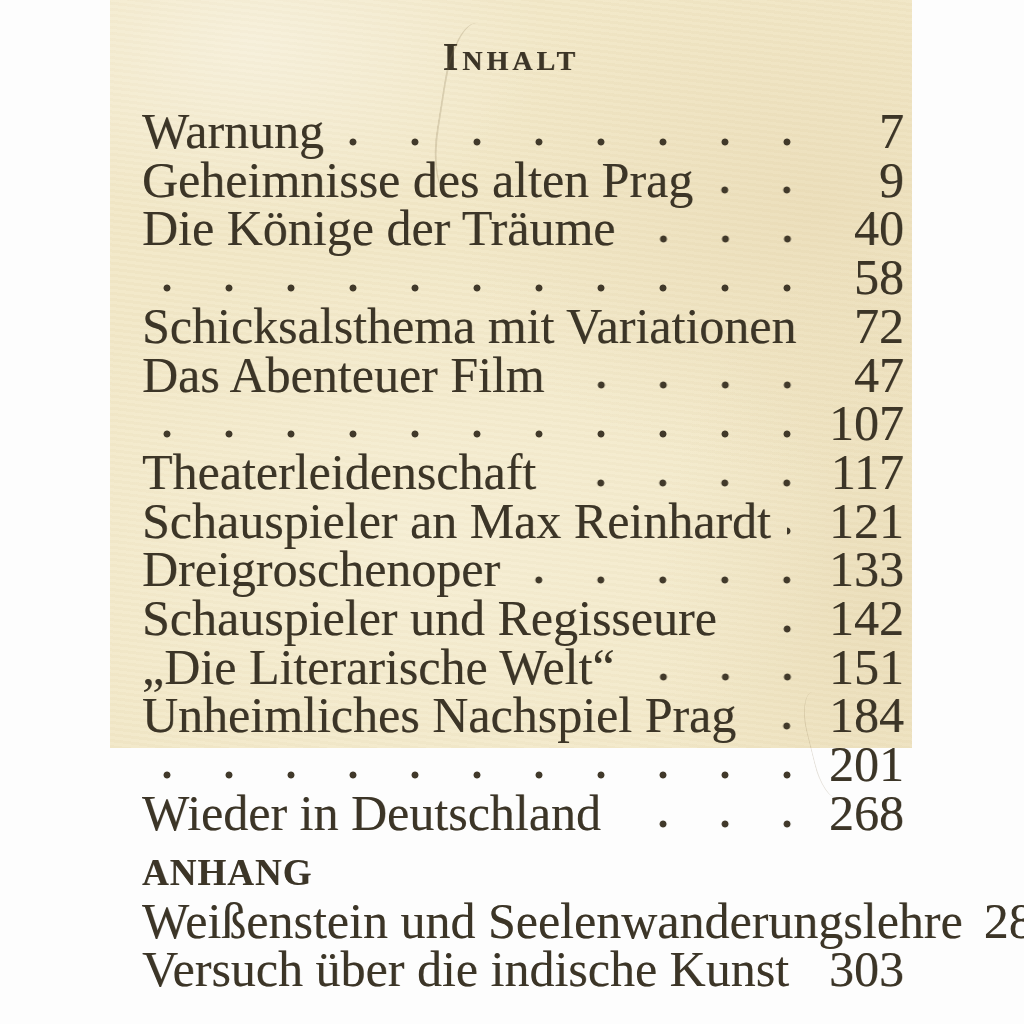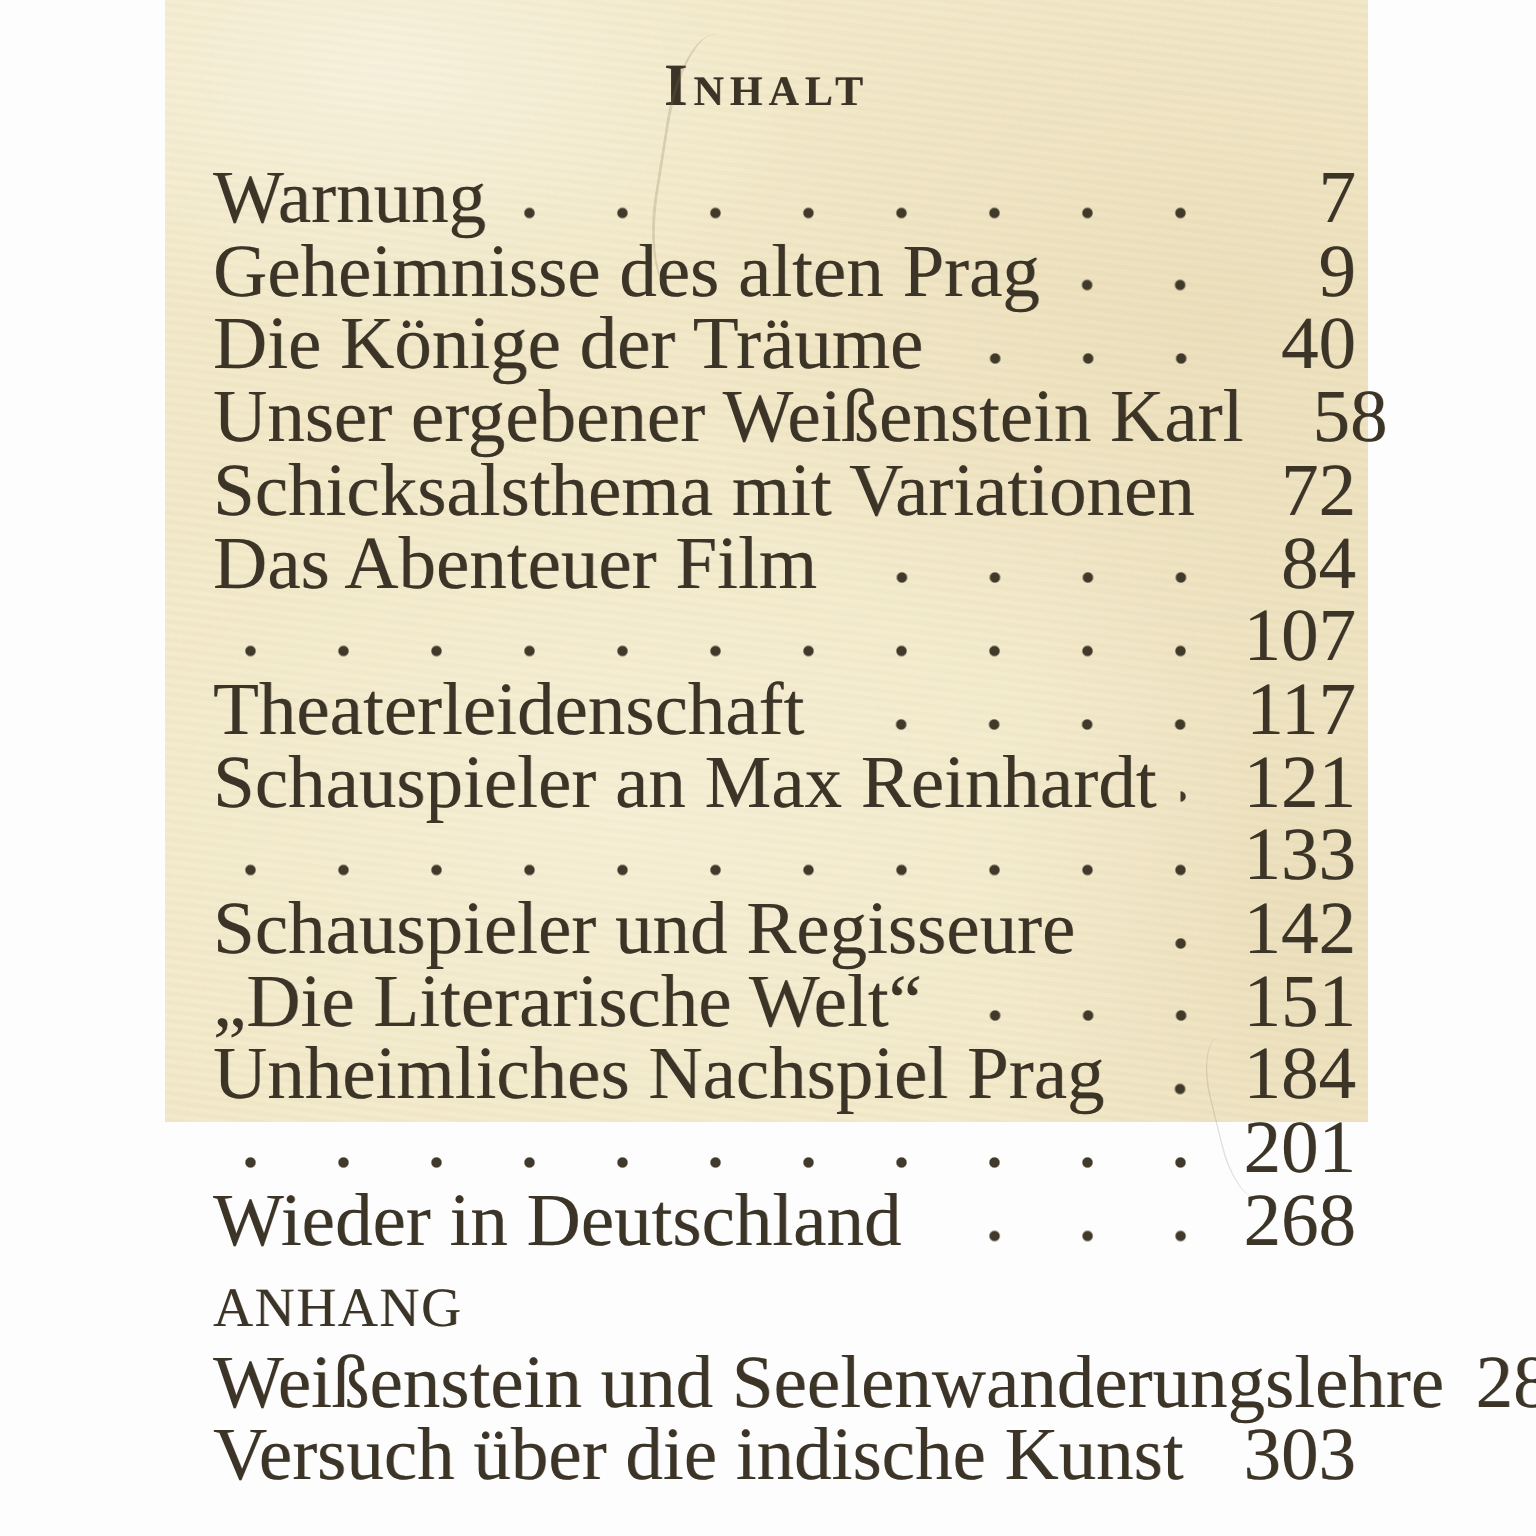--- a/index.html
+++ b/index.html
@@ -87,20 +87,21 @@
     text-align: right;
     white-space: nowrap;
     text-shadow: 0.4px 0.3px 0 rgba(60,53,39,0.45);
   }
   .section-header {
     margin: 11px 8px 0 32px;
     line-height: 48px;
     font-size: 37px;
     letter-spacing: 1px;
     text-shadow: 0.4px 0.3px 0 rgba(60,53,39,0.5);
+    font-weight: bold;
   }
 </style>
 </head>
 <body>
 
 <div class="canvas">
   <div class="paper">
     <div class="scratch scratch-1"></div>
     <div class="scratch scratch-2"></div>
 
@@ -119,55 +120,55 @@
     <span class="toc-page">9</span>
   </div>
 
   <div class="toc-row">
     <span class="toc-title">Die Könige der Träume</span>
     <span class="toc-leader"></span>
     <span class="toc-page">40</span>
   </div>
 
   <div class="toc-row">
-    <span class="toc-title">Unser ergebener Weißenstein Karl</span>
     <span class="toc-leader"></span>
     <span class="toc-page">58</span>
   </div>
 
   <div class="toc-row">
     <span class="toc-title">Schicksalsthema mit Variationen</span>
     <span class="toc-leader"></span>
     <span class="toc-page">72</span>
   </div>
 
   <div class="toc-row">
     <span class="toc-title">Das Abenteuer Film</span>
     <span class="toc-leader"></span>
-    <span class="toc-page">84</span>
+    <span class="toc-page">47</span>
   </div>
 
   <div class="toc-row">
     <span class="toc-leader"></span>
     <span class="toc-page">107</span>
   </div>
 
   <div class="toc-row">
     <span class="toc-title">Theaterleidenschaft</span>
     <span class="toc-leader"></span>
     <span class="toc-page">117</span>
   </div>
 
   <div class="toc-row">
     <span class="toc-title">Schauspieler an Max Reinhardt</span>
     <span class="toc-leader"></span>
     <span class="toc-page">121</span>
   </div>
 
   <div class="toc-row">
+    <span class="toc-title">Dreigroschenoper</span>
     <span class="toc-leader"></span>
     <span class="toc-page">133</span>
   </div>
 
   <div class="toc-row">
     <span class="toc-title">Schauspieler und Regisseure</span>
     <span class="toc-leader"></span>
     <span class="toc-page">142</span>
   </div>
 

